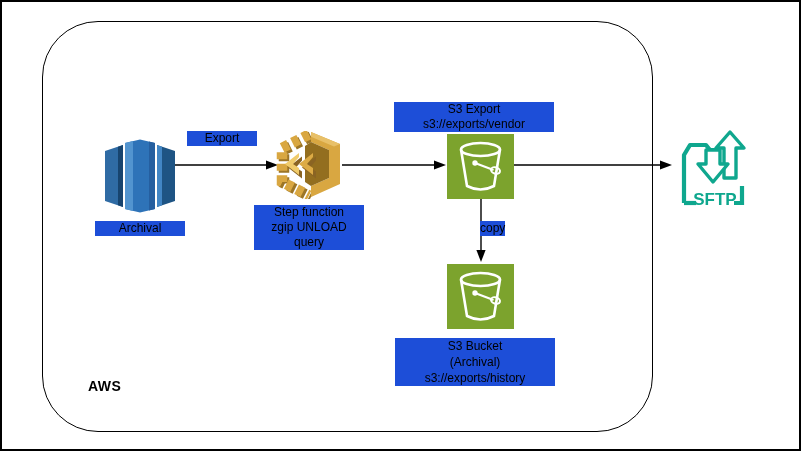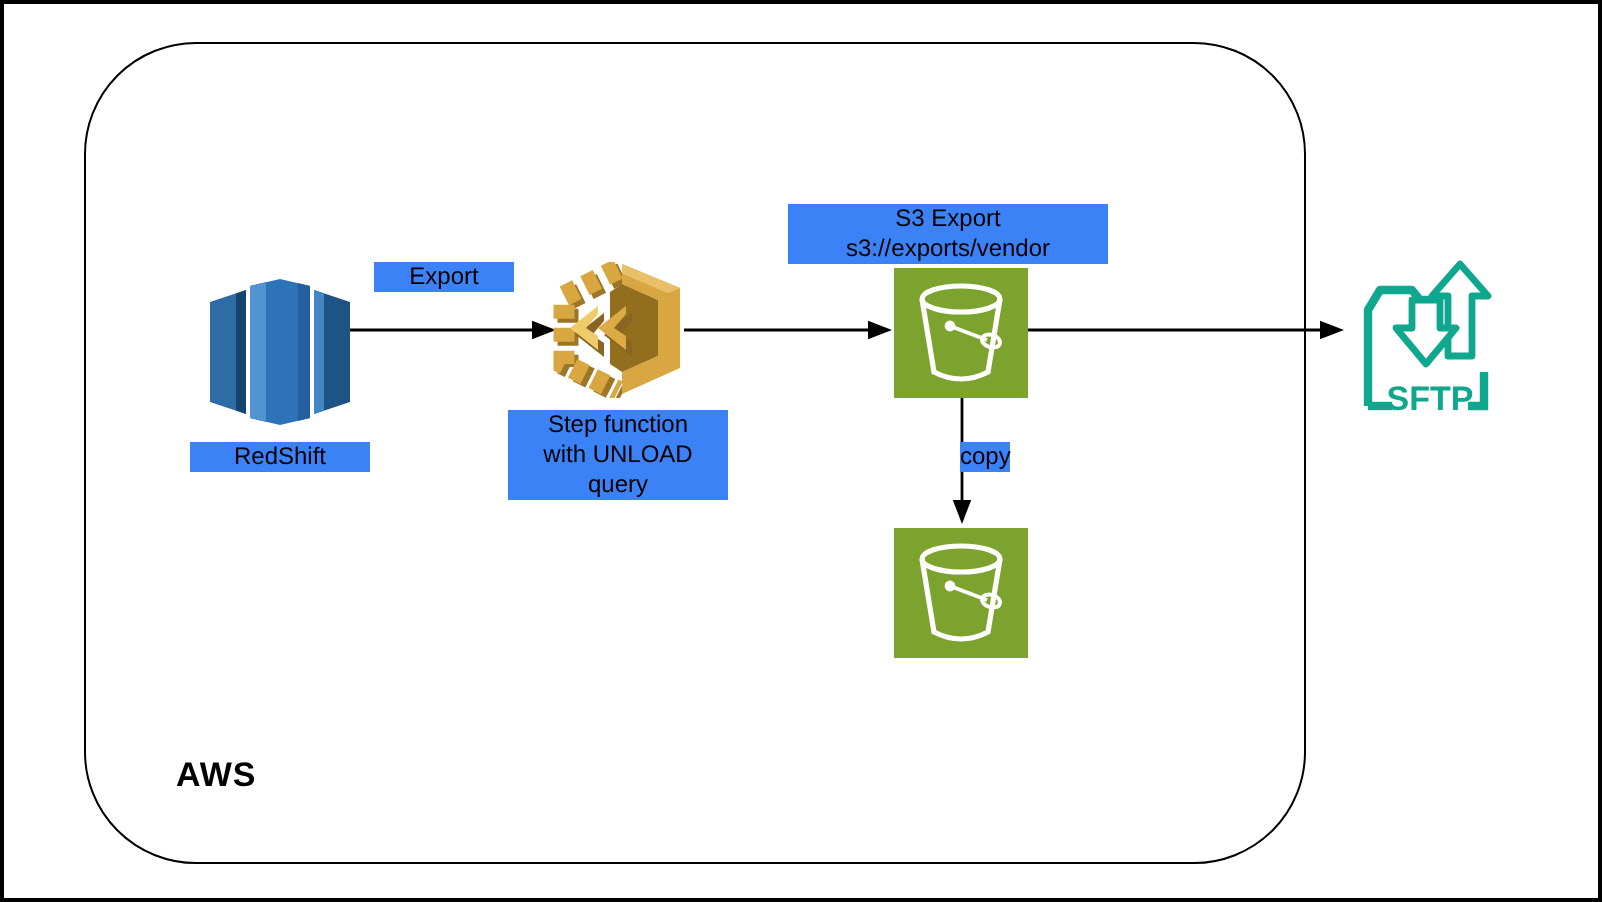--- a/index.html
+++ b/index.html
@@ -7,26 +7,26 @@
     position:relative;width:801px;height:451px;box-sizing:border-box;
     background:#ffffff;border:2px solid #000;overflow:hidden;
     font-family:"Liberation Sans",sans-serif;color:#000;
   }
   .aws-box{
     position:absolute;left:40px;top:19px;width:611px;height:411px;
     box-sizing:border-box;border:1px solid #000;border-radius:56px;
     background:transparent;
   }
   .aws-title{
-    position:absolute;left:86px;top:376px;font-size:17px;font-weight:bold;
+    position:absolute;left:86px;top:376px;font-size:14px;font-weight:bold;
     letter-spacing:.5px;
   }
   .lbl{
     position:absolute;font-size:12px;line-height:15px;text-align:center;
-    white-space:pre-line;background:#3b82f6;
+    white-space:pre-line;background:#1d4ed8;
   }
   .icon{position:absolute;}
   .edges{position:absolute;left:0;top:0;pointer-events:none;}
 </style>
 </head>
 <body>
 
 <div class="stage">
 
   <div class="aws-box"></div>
@@ -57,39 +57,39 @@
 
   <svg class="icon" style="left:103px;top:137px" width="70" height="74" viewBox="0 0 70 74">
     <polygon points="0,12 18,6 18,68 0,62" fill="#2F6BA4"></polygon>
     <polygon points="13,7.7 18,6 18,68 13,66.3" fill="#17446F"></polygon>
     <polygon points="52,6 70,12 70,62 52,68" fill="#1E5484"></polygon>
     <polygon points="52,6 57,7.7 57,66.3 52,68" fill="#4286C5"></polygon>
     <polygon points="20,4 35,0.5 50,4 50,70 35,73.5 20,70" fill="#2E73B8"></polygon>
     <polygon points="20,4 28,2 28,72 20,70" fill="#5294CF"></polygon>
     <polygon points="44,2.6 50,4 50,70 44,71.4" fill="#255FA0"></polygon>
   </svg>
-  <div class="lbl" style="left:93px;top:219px;width:90px">RedShift</div>
+  <div class="lbl" style="left:93px;top:219px;width:90px">Archival</div>
 
   <svg class="icon" style="left:267px;top:129px" width="75" height="68" viewBox="0 0 75 68">
 
     <path d="M42,5.5 L15,19 L15,52.5 L42,66" fill="none" stroke="#9C7526" stroke-width="10.5" stroke-dasharray="7 4.5"></path>
     <path d="M40,3.5 L13,17 L13,51 L40,64.5" fill="none" stroke="#D9A741" stroke-width="10.5" stroke-dasharray="7 4.5"></path>
 
     <path d="M42,1 L71,13 L71,53 L42,66 L42,55 L60,47 L60,19 L42,11 Z" fill="#D9A741"></path>
     <polygon points="42,1 71,13 65,15.6 42,5.8" fill="#E8C068"></polygon>
 
     <polygon points="42,11 60,19 60,47 42,55 36,51 36,15" fill="#936E1F"></polygon>
 
     <path d="M33,25.5 L19,36.5 L33,47.5 L33,40.5 L27,36.5 L33,29.5 Z" fill="#8A6423"></path>
     <path d="M30,22 L16,33 L30,44 L30,37 L24,33 L30,26 Z" fill="#F0CB6A"></path>
     <path d="M47,25.5 L33,36.5 L47,47.5 L47,40.5 L41,36.5 L47,29.5 Z" fill="#8A6423"></path>
     <path d="M44,22 L30,33 L44,44 L44,37 L38,33 L44,26 Z" fill="#DDAB45"></path>
   </svg>
   <div class="lbl" style="left:252px;top:203px;width:110px">Step function
-with UNLOAD
+zgip UNLOAD
 query</div>
 
   <div class="lbl" style="left:392px;top:100px;width:160px">S3 Export
 s3://exports/vendor</div>
   <svg class="icon" style="left:445px;top:132px" width="67" height="65" viewBox="0 0 67 65">
     <rect width="67" height="65" fill="#7CA32D"></rect>
     <ellipse cx="33.5" cy="15.5" rx="19.5" ry="6.5" fill="none" stroke="#fff" stroke-width="2.6"></ellipse>
     <path d="M14,15.5 L20,52 Q33.5,59 47,52 L53,15.5" fill="none" stroke="#fff" stroke-width="2.6"></path>
     <circle cx="28" cy="29" r="2.7" fill="#fff"></circle>
     <line x1="28" y1="29" x2="46.5" y2="36" stroke="#fff" stroke-width="2"></line>
@@ -102,20 +102,23 @@
 
 
   <svg class="icon" style="left:445px;top:262px" width="67" height="65" viewBox="0 0 67 65">
     <rect width="67" height="65" fill="#7CA32D"></rect>
     <ellipse cx="33.5" cy="15.5" rx="19.5" ry="6.5" fill="none" stroke="#fff" stroke-width="2.6"></ellipse>
     <path d="M14,15.5 L20,52 Q33.5,59 47,52 L53,15.5" fill="none" stroke="#fff" stroke-width="2.6"></path>
     <circle cx="28" cy="29" r="2.7" fill="#fff"></circle>
     <line x1="28" y1="29" x2="46.5" y2="36" stroke="#fff" stroke-width="2"></line>
     <ellipse cx="48.5" cy="36.5" rx="4.6" ry="3.1" fill="none" stroke="#fff" stroke-width="2" transform="rotate(18 48.5 36.5)"></ellipse>
   </svg>
+  <div class="lbl" style="left:393px;top:336px;width:160px;line-height:16px">S3 Bucket
+(Archival)
+s3://exports/history</div>
 
   <svg class="icon" style="left:676px;top:126px" width="70" height="80" viewBox="0 0 70 80">
 
     <path d="M6,75 L6,27 L12,17 L28,17 L32,22 L40,22" fill="none" stroke="#0FA78E" stroke-width="4.2" stroke-linejoin="round"></path>
     <path d="M6,75 L18,75" fill="none" stroke="#0FA78E" stroke-width="4.2"></path>
     <path d="M56,75 L64,75 L64,58" fill="none" stroke="#0FA78E" stroke-width="4.2"></path>
 
     <path d="M46,50 L46,20 L38,20 L52,4 L66,20 L58,20 L58,50 Z" fill="#fff" stroke="#0FA78E" stroke-width="3.4" stroke-linejoin="round"></path>
 
     <path d="M28,22 L28,36 L20,36 L35,54 L50,36 L42,36 L42,22 Z" fill="#fff" stroke="#0FA78E" stroke-width="3.4" stroke-linejoin="round"></path>

